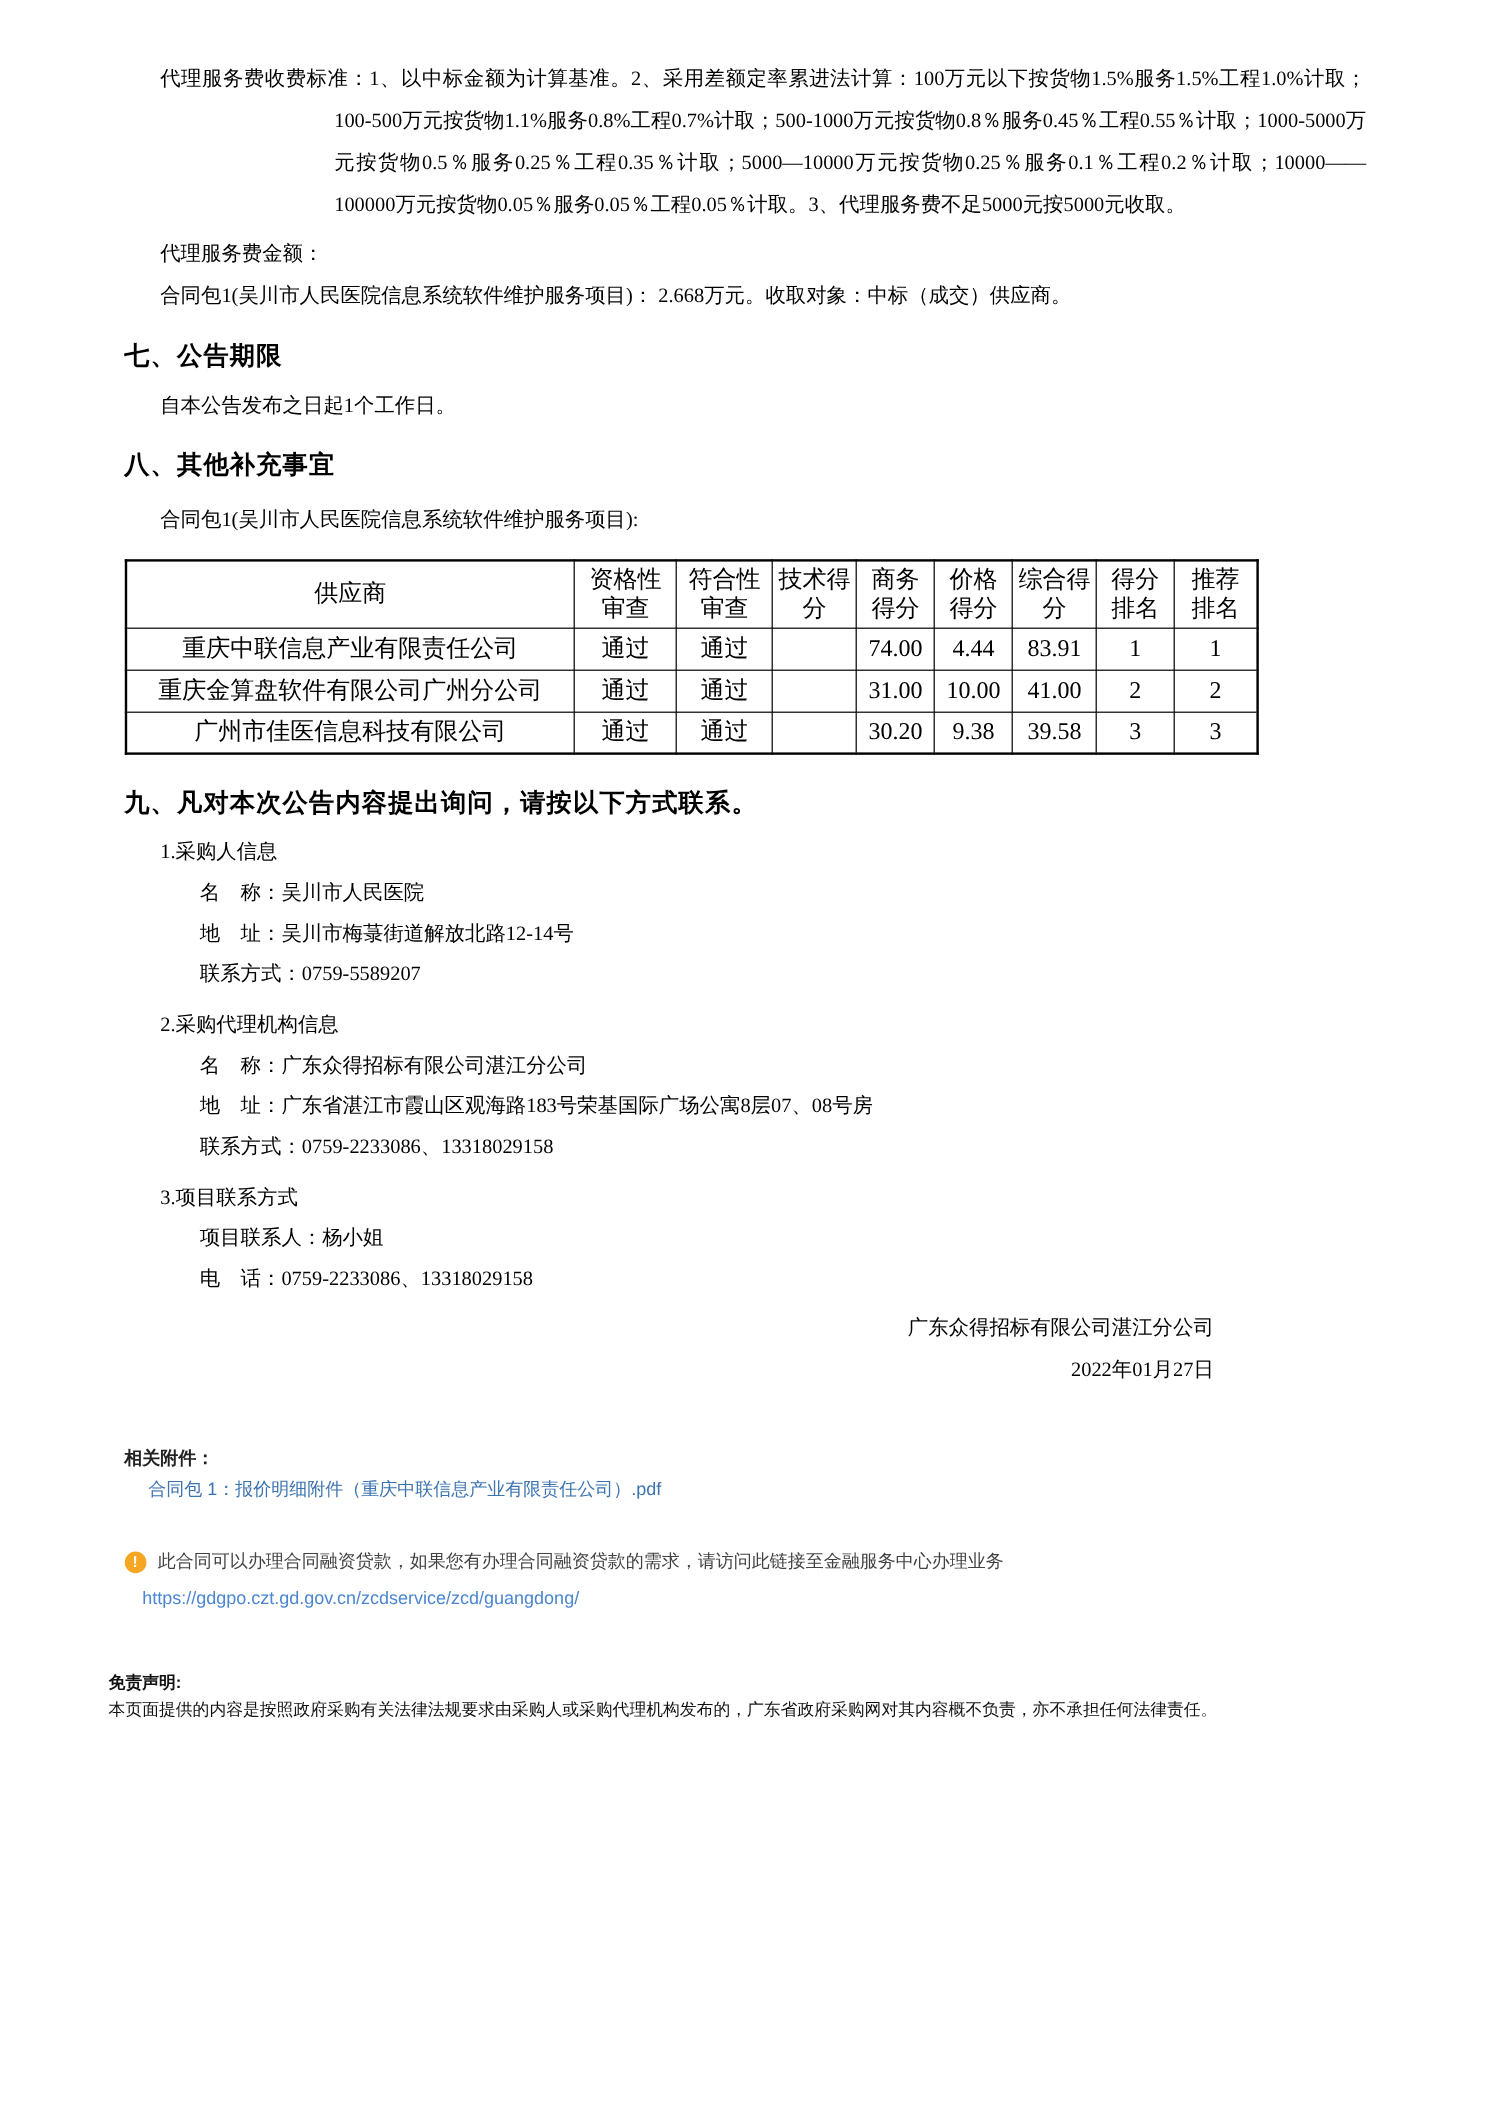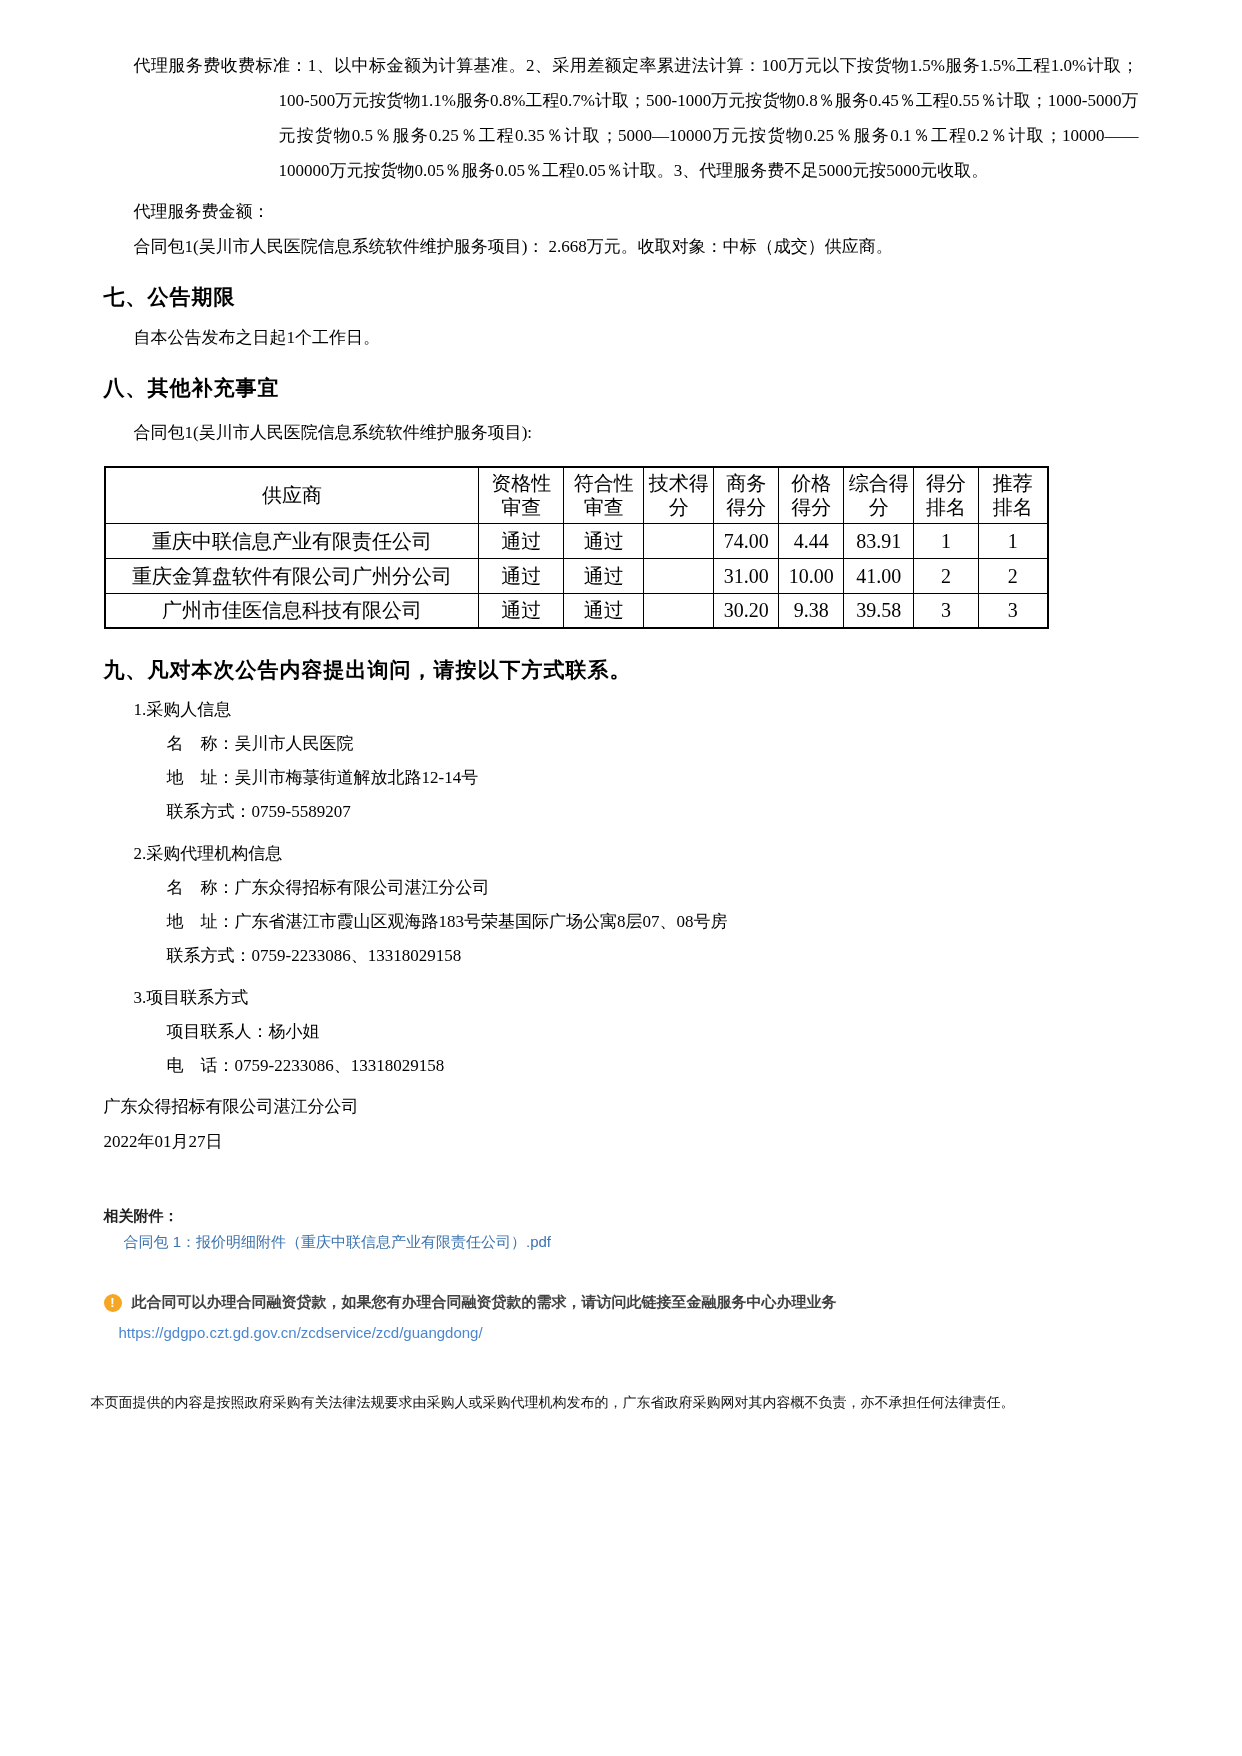--- a/index.html
+++ b/index.html
@@ -52,40 +52,40 @@
     text-align:center;
     vertical-align:middle;
     font-weight:normal;
     padding:2px 4px;
     line-height:24px;
   }
   .score-table thead th { height:56px; }
   .score-table tbody td { height:35px; }
   .h9 { margin-top:26px; }
   .contact-label { margin-top:8px; line-height:34px; }
-  .sign-block { margin-top:6px; margin-right:127px; line-height:35px; }
+  .sign-block { margin-top:6px; margin-right:127px; text-align:right; line-height:35px; }
   
   .web {
     padding-left:72px; padding-right:72px;
     margin-top:46px;
     font-family:"Liberation Sans","DejaVu Sans",sans-serif;
     font-size:15px;
     color:#333333;
   }
   .attach { margin-left:13px; }
   .attach-label { font-weight:700; color:#222222; line-height:22px; }
   .attach-link {
     display:inline-block;
     margin-left:20px; margin-top:4px;
     color:#3b73af;
     text-decoration:none;
     line-height:22px;
     cursor:pointer;
   }
-  .notice { margin-left:13px; margin-top:38px; display:flex; align-items:flex-end;font-weight:bold; }
+  .notice { margin-left:13px; margin-top:38px; display:flex; align-items:center; }
   .notice-icon {
     flex:0 0 auto;
     width:18px; height:18px;
     margin-top:1px;
     border-radius:50%;
     background:#f5a623;
     color:#ffffff;
     font-size:13px; font-weight:700;
     text-align:center; line-height:18px;
     display:inline-block;
@@ -212,17 +212,18 @@
       <a class="attach-link">合同包 1：报价明细附件（重庆中联信息产业有限责任公司）.pdf</a>
     </div>
 
     <div class="notice">
       <span class="notice-icon"></span>
       <span class="notice-text">此合同可以办理合同融资贷款，如果您有办理合同融资贷款的需求，请访问此链接至金融服务中心办理业务</span>
     </div>
     <a class="notice-link">https://gdgpo.czt.gd.gov.cn/zcdservice/zcd/guangdong/</a>
 
     <div class="disclaimer">
+      <div class="disclaimer-title">免责声明:</div>
       <div class="disclaimer-body">本页面提供的内容是按照政府采购有关法律法规要求由采购人或采购代理机构发布的，广东省政府采购网对其内容概不负责，亦不承担任何法律责任。</div>
     </div>
 
   </div>
 </div>
 
 </body></html>

